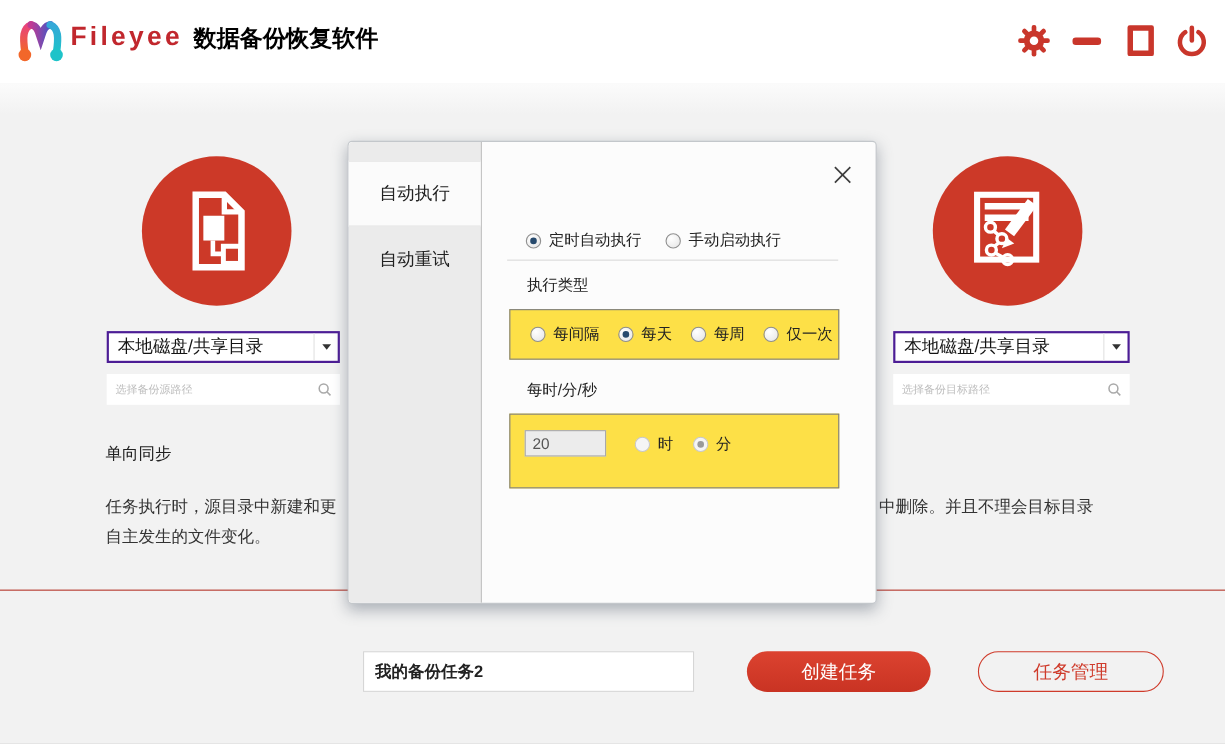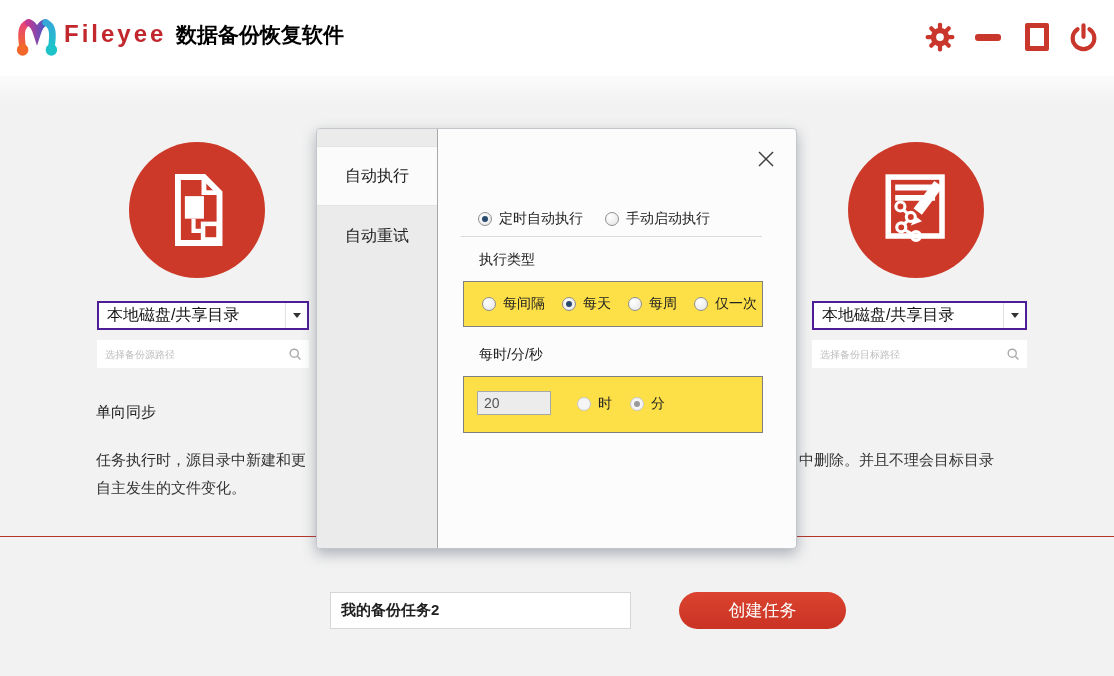--- a/index.html
+++ b/index.html
@@ -89,21 +89,21 @@
   .rc.dis { border-color:#c8c8c8; background:#f5f5f5; }
   .rc.dis.sel::after { background:#9a9a9a; }
 
   .trigger-row { position:absolute; left:161px; top:81px; display:flex; gap:22px; }
   .dlg-divider { position:absolute; left:144px; right:34px; top:107px; border-top:1px solid #dadada; }
   .dlg-label { position:absolute; font-size:14px; color:#222; }
   .lbl-exec { left:162px; top:122px; }
   .lbl-sched { left:162px; top:217px; }
   .group-box { position:absolute; left:146px; width:300px; border:1px solid #7f7f7f; background:#fde047; }
   .box-exec { top:152px; height:46px; display:flex; align-items:center; padding-left:18px; gap:17px; }
-  .box-sched { top:247px; height:57px; }
+  .box-sched { top:247px; height:68px; }
   .num-input { position:absolute; left:13px; top:14px; width:74px; height:24px;
     background:#ececec; border:1px solid #a9a9a9; font-size:14px; color:#555;
     padding-left:6px; font-family:inherit; outline:none; }
   .unit-row { position:absolute; left:113px; top:18px; display:flex; gap:18px; }
   .save-btn { position:absolute; left:333px; top:365px; width:110px; height:28px;
     background:linear-gradient(#f7f7f7,#dedede); border:1px solid #8b8b8b; border-radius:3px;
     font-size:15px; color:#111; display:flex; align-items:center; justify-content:center; cursor:pointer; }
 </style>
 </head>
 <body>
@@ -225,20 +225,21 @@
   <div class="desc d1">任务执行时，源目录中新建和更</div>
   <div class="desc d2">自主发生的文件变化。</div>
   <div class="desc d3">中删除。并且不理会目标目录</div>
 
   <div class="red-line"></div>
 
   <div class="task-input">
     <input type="text" value="我的备份任务2" style="">
   </div>
   <div class="pill-btn btn-create">创建任务</div>
+  <div class="pill-btn btn-manage">任务管理</div>
 
   <div class="dialog">
     <div class="dlg-sidebar">
       <div class="dlg-tab first active">自动执行</div>
       <div class="dlg-tab">自动重试</div>
     </div>
 
     <div class="dlg-close">
       <svg width="20" height="20" viewBox="0 0 20 20">
         <line x1="3" y1="3" x2="17" y2="17" stroke="#3c3c3c" stroke-width="1.5"></line>

